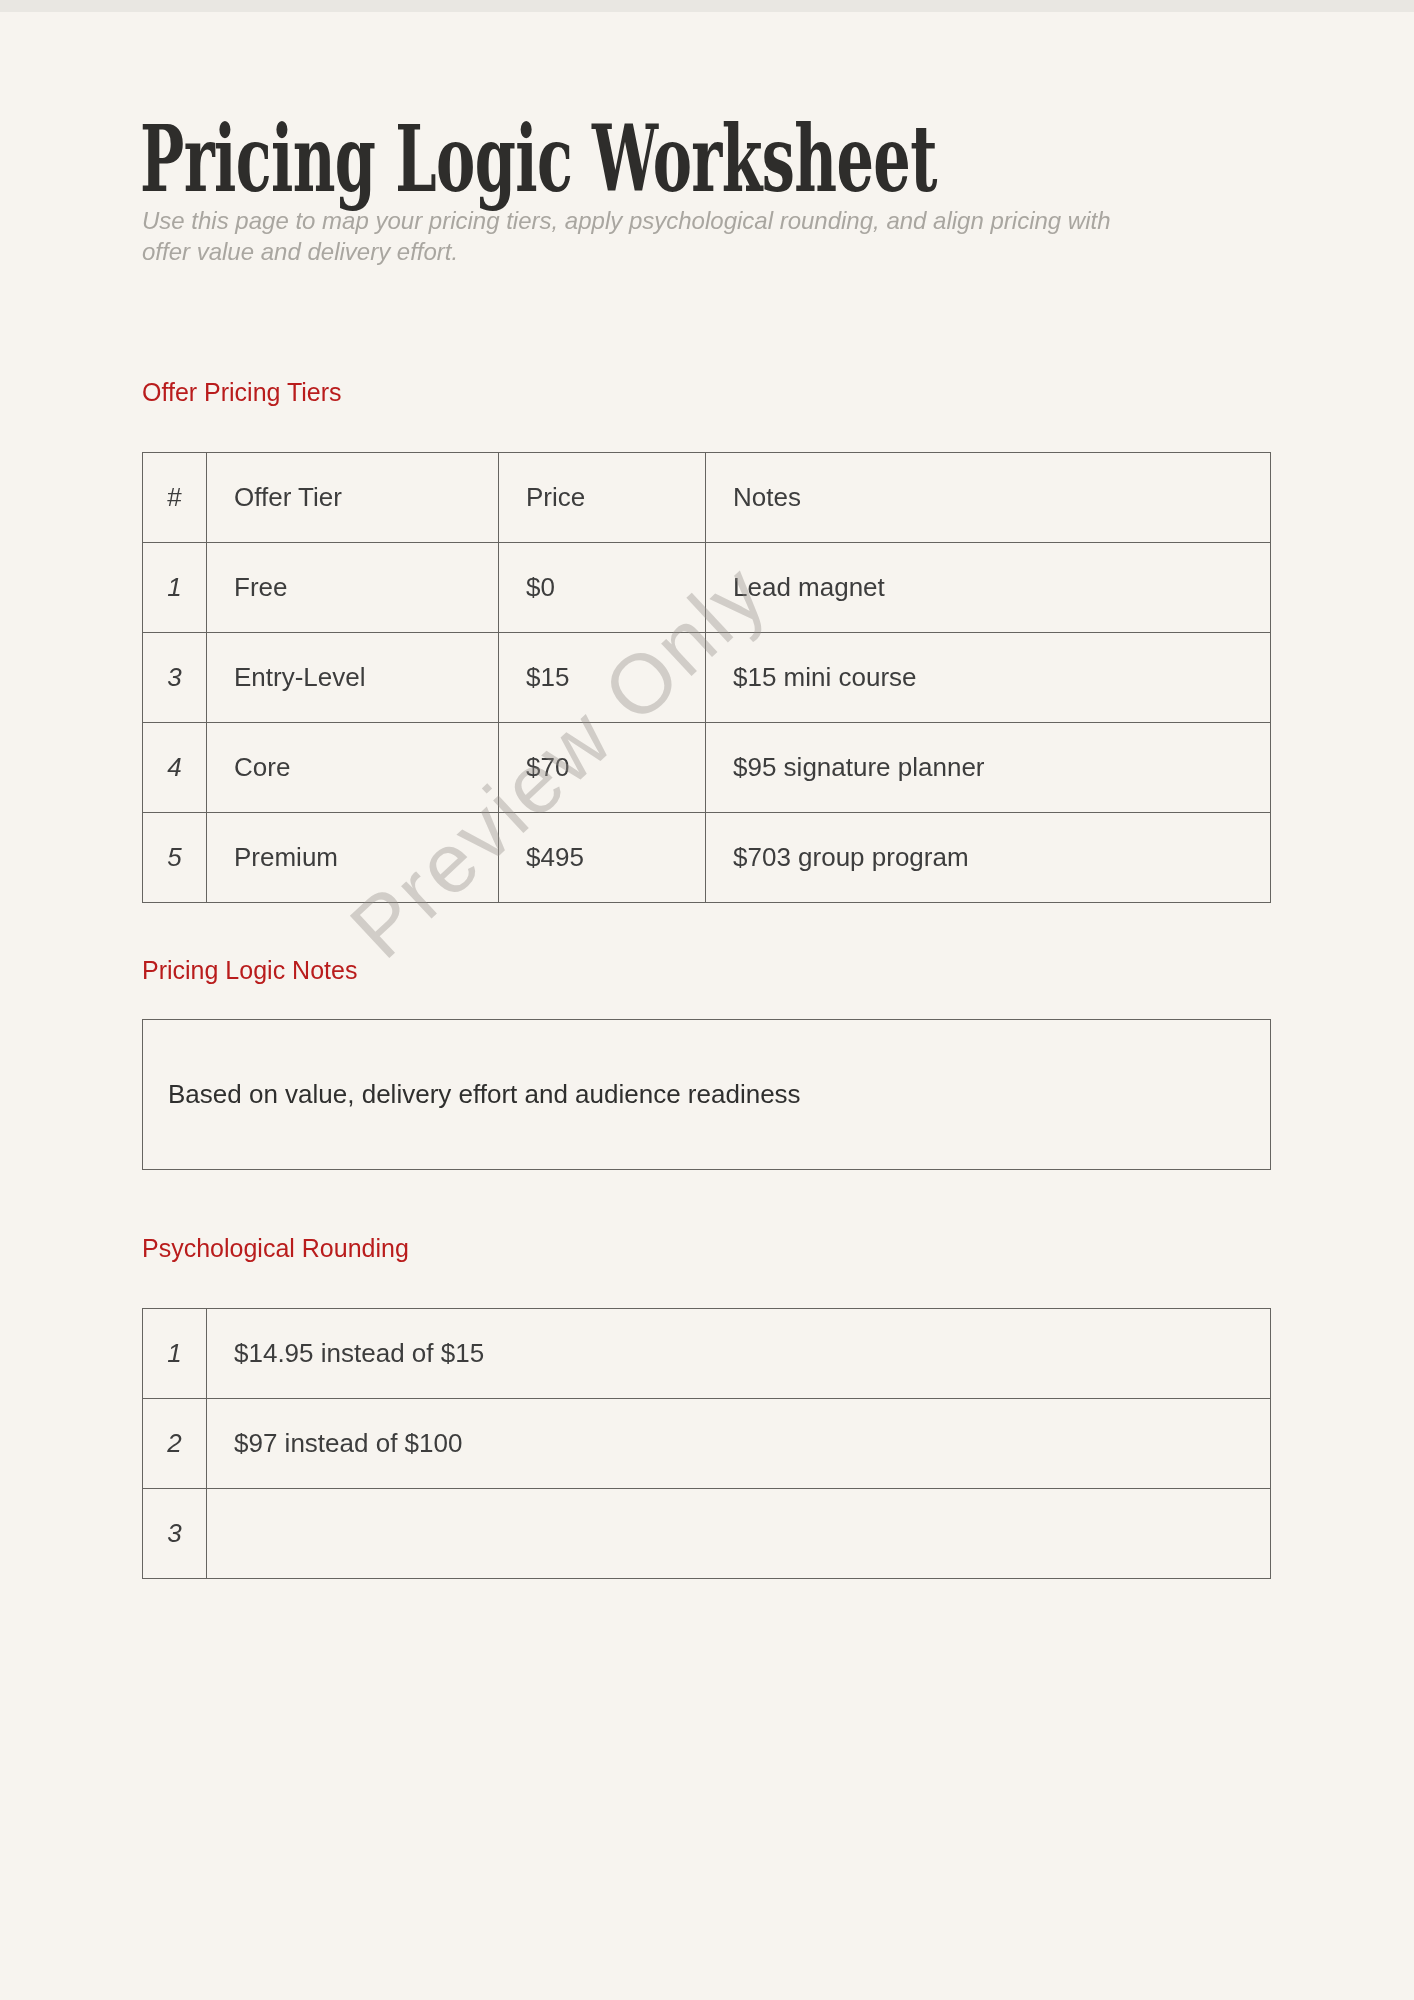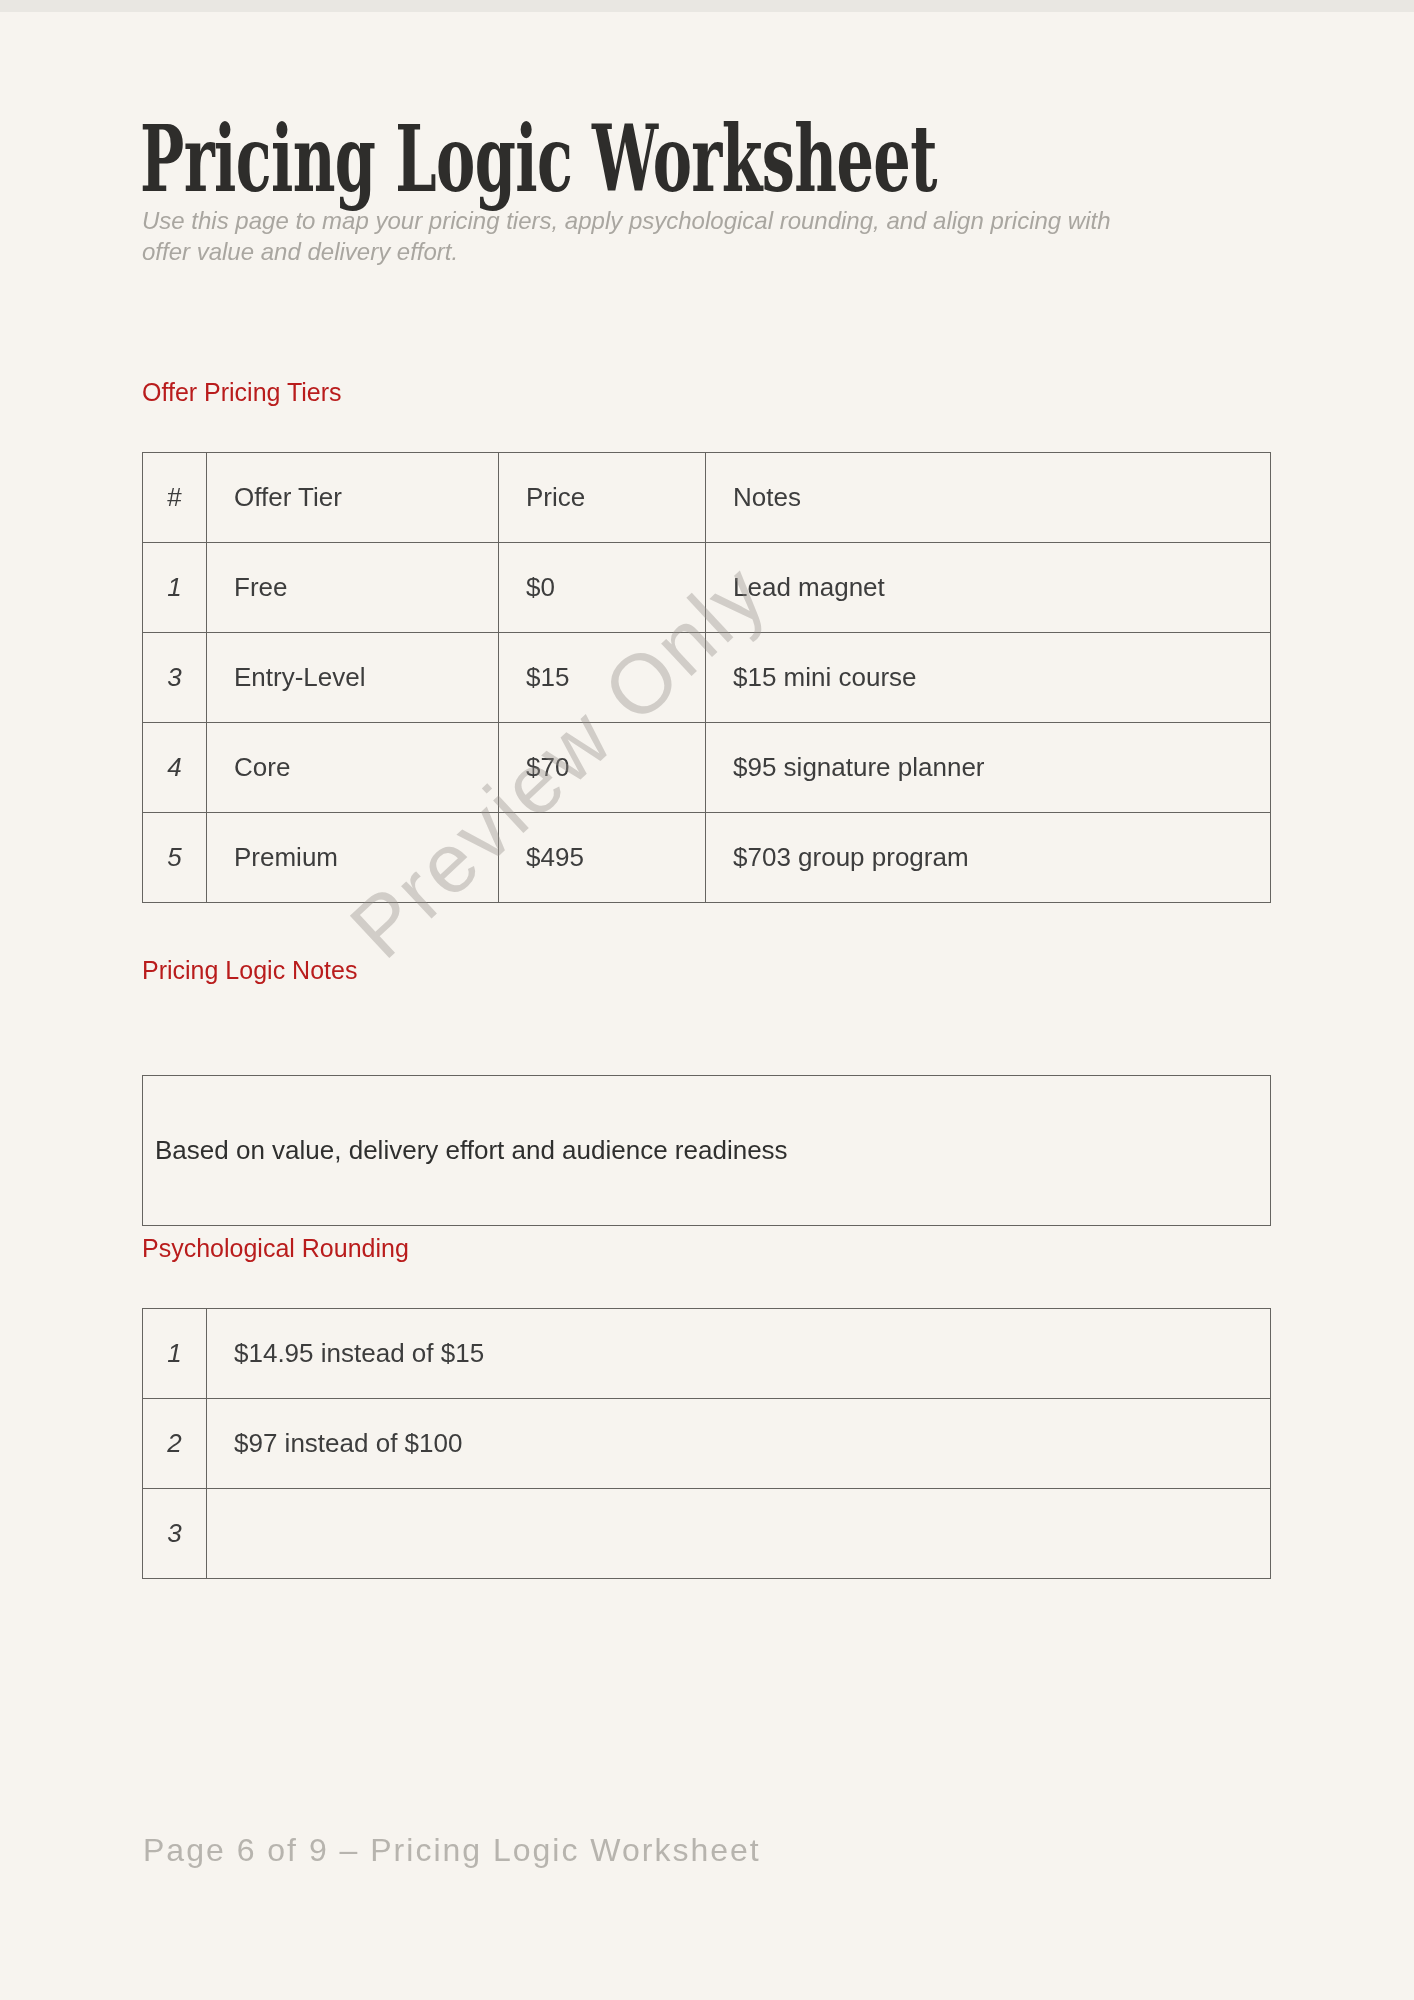--- a/index.html
+++ b/index.html
@@ -31,23 +31,23 @@
   col.c-tier  { width:292px; }
   col.c-price { width:207px; }
   td {
     border:1px solid #666460; height:89px; vertical-align:middle;
     font-size:26px; color:#3d3d3d; padding:0 10px 0 27px; overflow:hidden;
   }
   td.num { text-align:center; padding:0; font-style:italic; }
   tr.header td.num { font-style:normal; }
 
   .notes-box {
-    position:absolute; left:142px; top:1063px; width:1129px; height:151px;
+    position:absolute; left:142px; top:1007px; width:1129px; height:151px;
     border:1px solid #666460; box-sizing:border-box;
-    display:flex; align-items:center; padding-left:12px;
+    display:flex; align-items:center; padding-left:25px;
     font-size:26px; color:#2f2f2e;
   }
   .watermark {
     position:absolute; left:225px; top:698px; width:680px; height:115px;
     text-align:center; white-space:nowrap;
     transform:rotate(-43deg); transform-origin:center center;
     font-size:84px; letter-spacing:3px; font-weight:400;
     color:rgba(146,143,136,0.38); pointer-events:none; z-index:5;
   }
   .logo { position:absolute; left:166px; top:1700px; width:420px; height:110px; }
@@ -140,15 +140,14 @@
         <tr>
           <td class="num">3</td>
           <td></td>
         </tr>
       </tbody>
   </table>
 
   <div class="watermark">Preview Only</div>
 
 
-  <div class="footer">Page 6 of 9 – Pricing Logic Worksheet</div>
 
 </div>
 
 </body></html>

